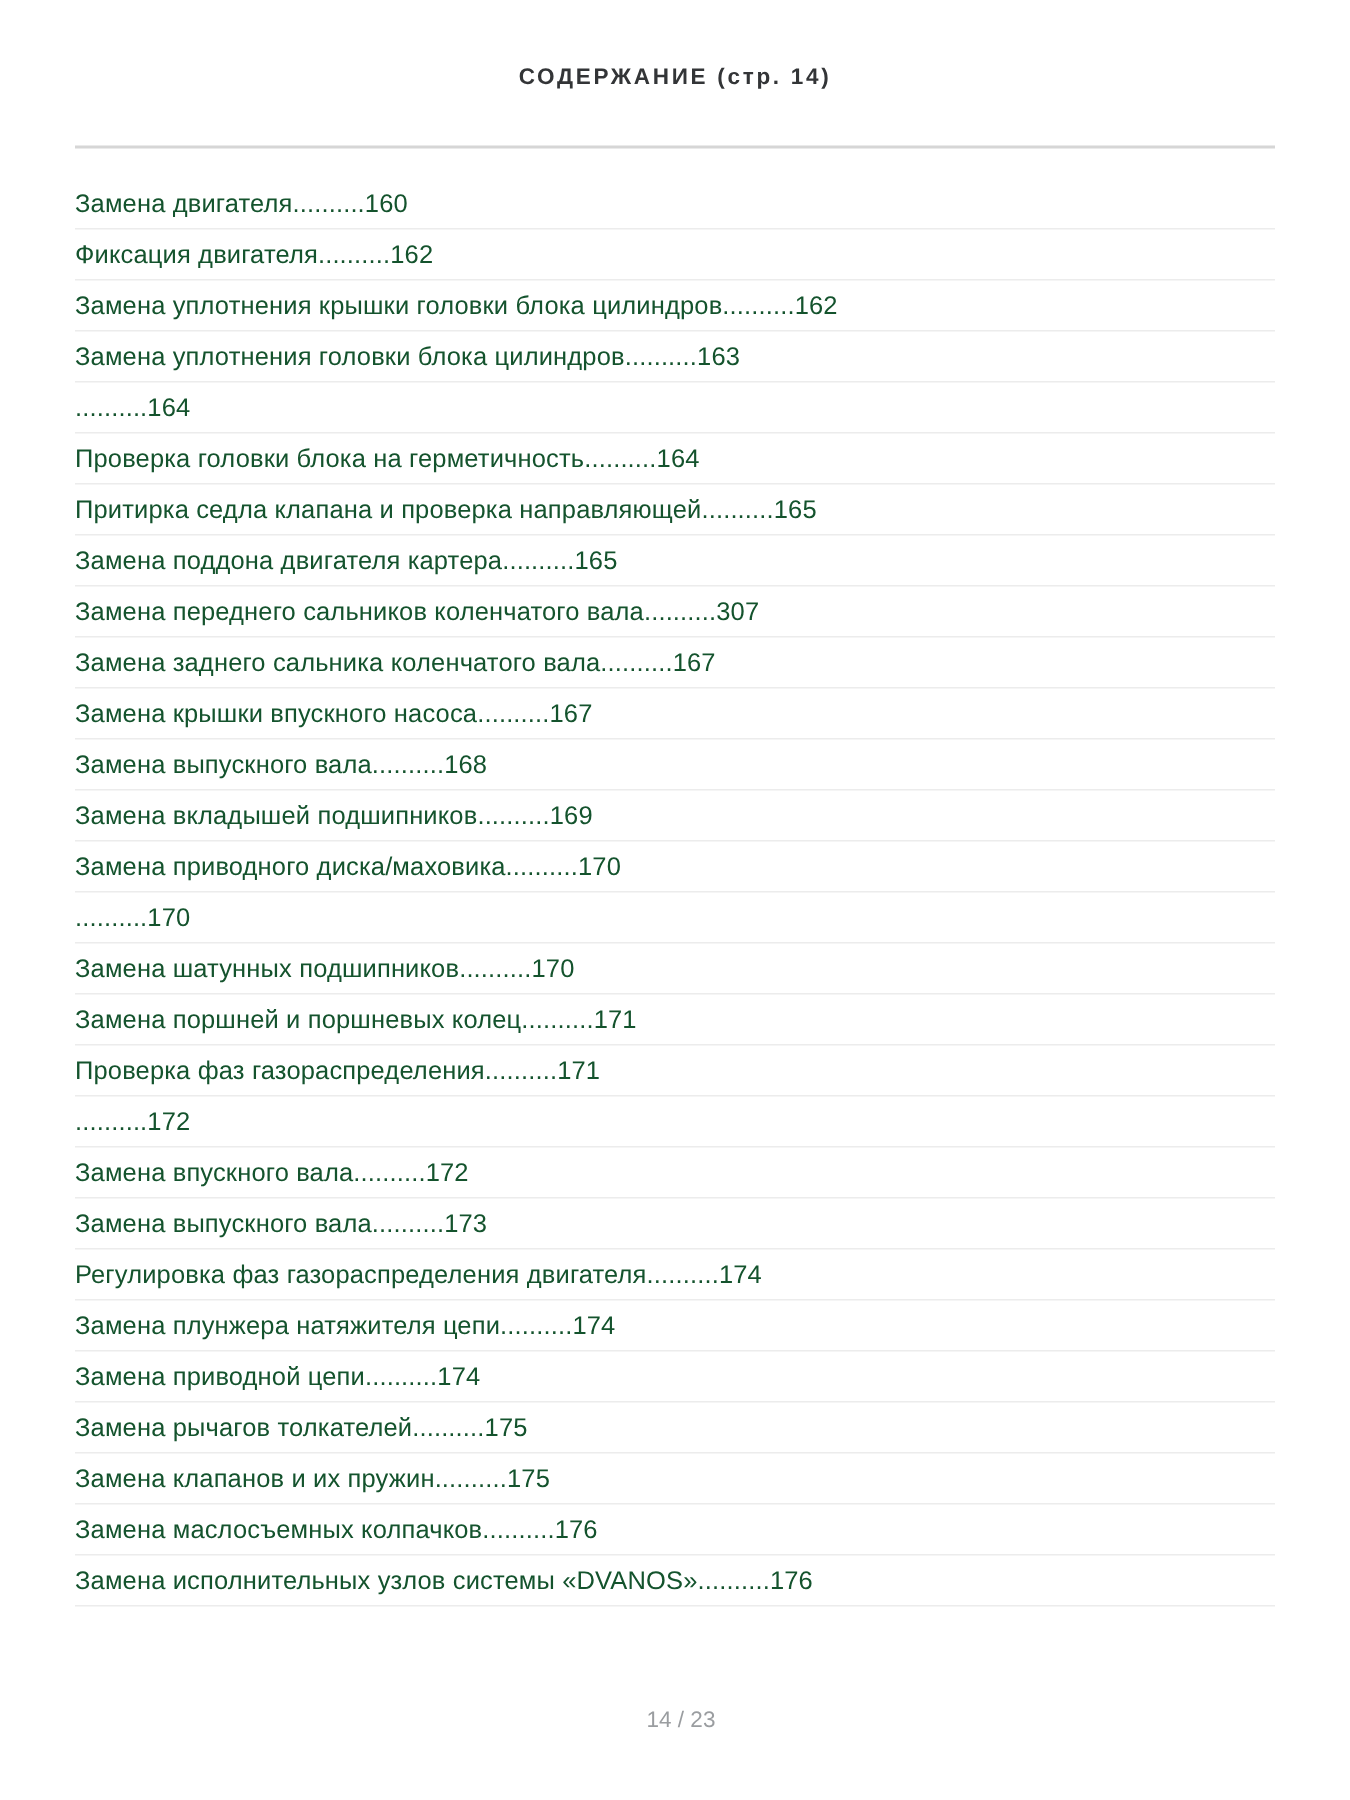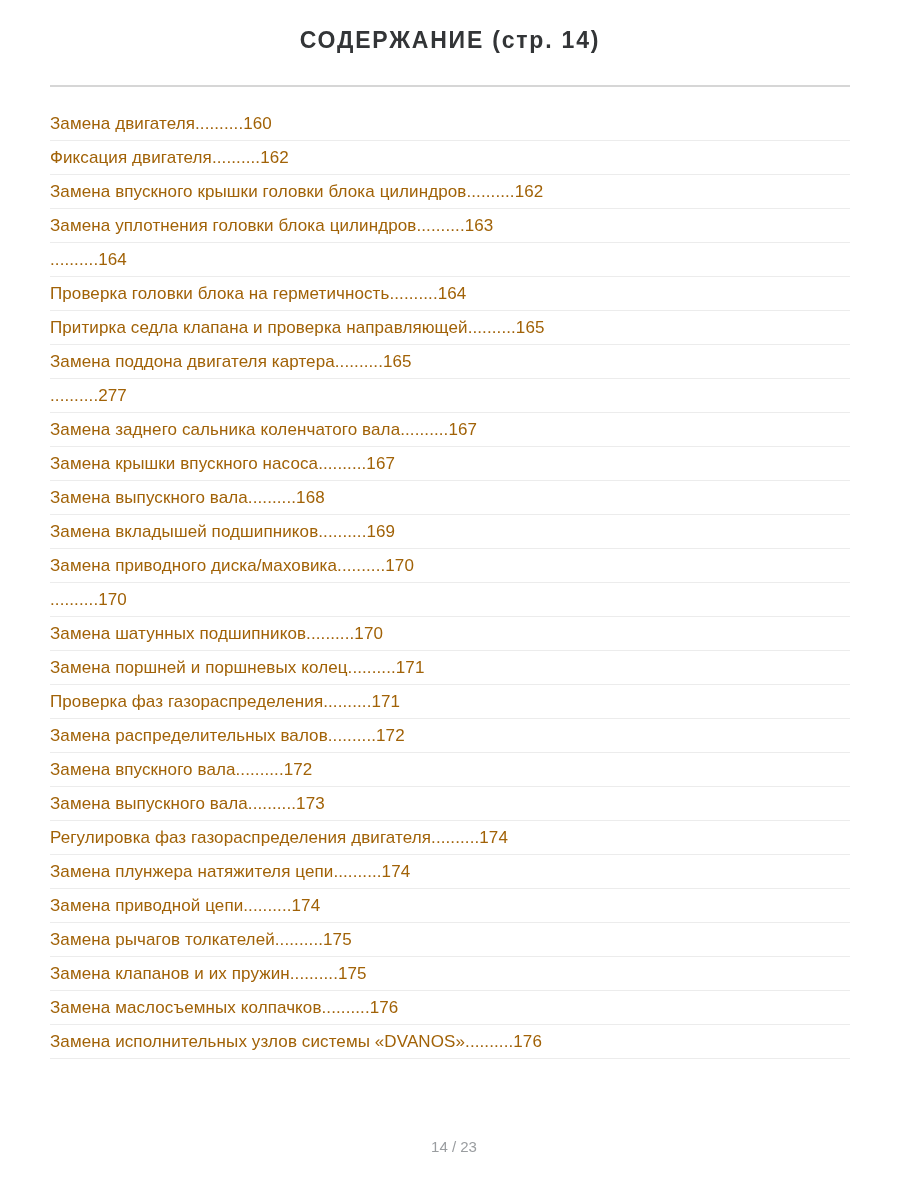--- a/index.html
+++ b/index.html
@@ -9,44 +9,44 @@
   }
   .page {
     position: relative;
     width: 900px;
     height: 1200px;
     background: #ffffff;
     font-family: "Liberation Sans", sans-serif;
     overflow: hidden;
   }
   .title {
-    margin: 4px;
+    margin: 16px;
     padding-top: 24px;
     text-align: center;
-    font-size: 23px;
+    font-size: 15px;
     line-height: 24px;
     font-weight: bold;
     letter-spacing: 1.8px;
     color: #333537;
   }
   .rule {
     margin: 33px 50px 0 50px;
     border: none;
     border-top: 2px solid #d6d6d6;
   }
   .toc {
     margin: 20px 50px 0 50px;
   }
   .toc-row {
     height: 33px;
     display: flex;
     align-items: center;
     border-bottom: 1px solid #ececec;
     font-size: 17px;
-    color: #a16207;
+    color: #14532d;
     letter-spacing: 0.1px;
     white-space: nowrap;
     overflow: hidden;
   }
   .toc-row span {
     display: inline;
   }
   .footer {
     position: absolute;
     top: 1138px;
@@ -68,21 +68,21 @@
         <span>Замена двигателя</span>
         <span>..........</span>
         <span>160</span>
       </div>
       <div class="toc-row">
         <span>Фиксация двигателя</span>
         <span>..........</span>
         <span>162</span>
       </div>
       <div class="toc-row">
-        <span>Замена впускного крышки головки блока цилиндров</span>
+        <span>Замена уплотнения крышки головки блока цилиндров</span>
         <span>..........</span>
         <span>162</span>
       </div>
       <div class="toc-row">
         <span>Замена уплотнения головки блока цилиндров</span>
         <span>..........</span>
         <span>163</span>
       </div>
       <div class="toc-row">
         <span>..........</span>
@@ -97,22 +97,23 @@
         <span>Притирка седла клапана и проверка направляющей</span>
         <span>..........</span>
         <span>165</span>
       </div>
       <div class="toc-row">
         <span>Замена поддона двигателя картера</span>
         <span>..........</span>
         <span>165</span>
       </div>
       <div class="toc-row">
-        <span>..........</span>
-        <span>277</span>
+        <span>Замена переднего сальников коленчатого вала</span>
+        <span>..........</span>
+        <span>307</span>
       </div>
       <div class="toc-row">
         <span>Замена заднего сальника коленчатого вала</span>
         <span>..........</span>
         <span>167</span>
       </div>
       <div class="toc-row">
         <span>Замена крышки впускного насоса</span>
         <span>..........</span>
         <span>167</span>
@@ -145,21 +146,20 @@
         <span>Замена поршней и поршневых колец</span>
         <span>..........</span>
         <span>171</span>
       </div>
       <div class="toc-row">
         <span>Проверка фаз газораспределения</span>
         <span>..........</span>
         <span>171</span>
       </div>
       <div class="toc-row">
-        <span>Замена распределительных валов</span>
         <span>..........</span>
         <span>172</span>
       </div>
       <div class="toc-row">
         <span>Замена впускного вала</span>
         <span>..........</span>
         <span>172</span>
       </div>
       <div class="toc-row">
         <span>Замена выпускного вала</span>

